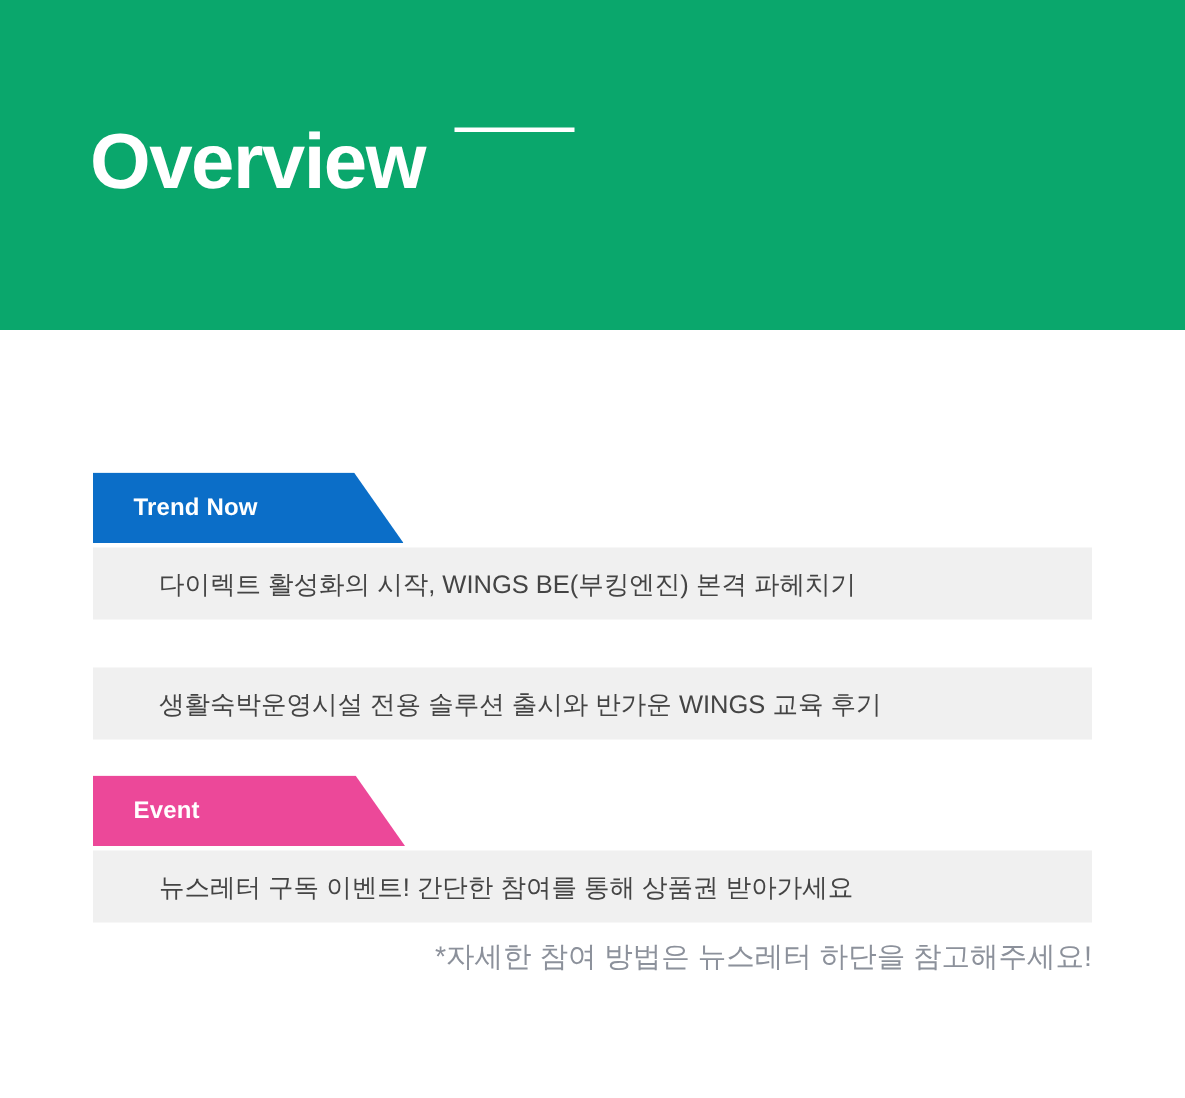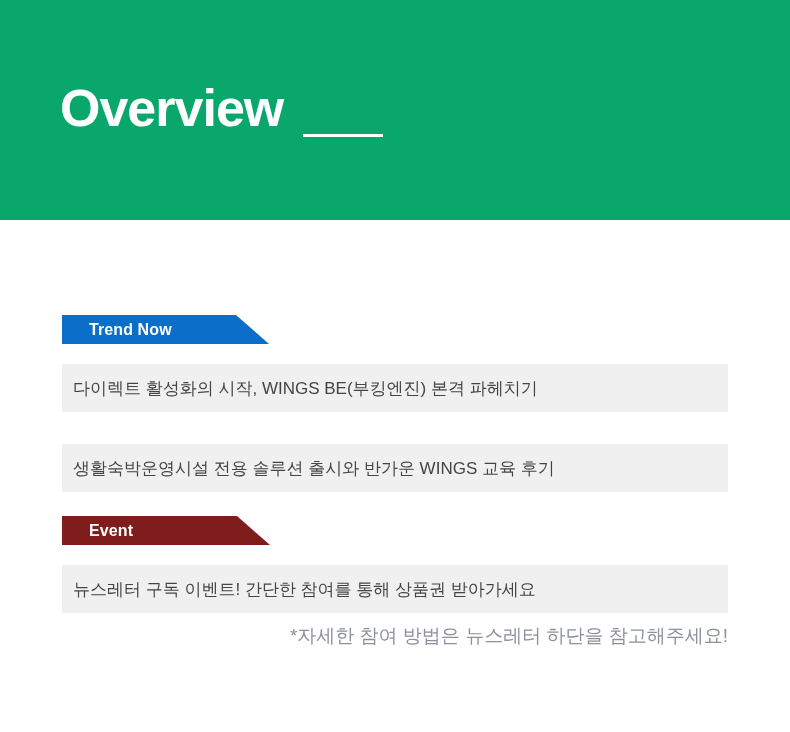--- a/index.html
+++ b/index.html
@@ -17,21 +17,21 @@
   }
   
   .header {
     width: 790px;
     height: 220px;
     background: #0AA76C;
     padding: 82px 0 0 60px;
   }
   .title-row {
     display: flex;
-    align-items: flex-end;
+    align-items: flex-start;
   }
   .page-title {
     color: #ffffff;
     font-size: 52px;
     font-weight: 700;
     line-height: 1.0;
     letter-spacing: -1px;
   }
   .title-underline {
     width: 80px;
@@ -42,40 +42,40 @@
   }
   
   .content {
     margin: 95px 62px 0 62px; 
     width: 666px;
   }
   .section { margin-top: 0; }
   .section + .section { margin-top: 32px; }
   .section.s3 { margin-top: 24px; }
   .ribbon {
-    height: 29px;
+    height: 47px;
     display: flex;
     align-items: center;
     padding-left: 27px;
     clip-path: polygon(0 0, calc(100% - 33px) 0, 100% 100%, 0 100%);
     color: #ffffff;
     font-size: 16px;
     font-weight: 700;
     letter-spacing: 0.1px;
   }
   .ribbon.w1 { width: 207px; }
   .ribbon.w2 { width: 216px; }
   .ribbon.w3 { width: 208px; }
   .bar {
-    margin-top: 20px;
+    margin-top: 3px;
     height: 48px;
     background: #F0F0F0;
     display: flex;
     align-items: center;
-    padding-left: 11px;
+    padding-left: 44px;
     font-size: 17px;
     color: #444444;
     cursor: pointer;
   }
   .footnote {
     margin: 10px 62px 0 62px;
     width: 666px;
     text-align: right;
     font-size: 19px;
     color: #8C919B;
@@ -104,21 +104,21 @@
       </div>
     </div>
 
     <div class="section s2">
       <div class="bar">
         <span>생활숙박운영시설 전용 솔루션 출시와 반가운 WINGS 교육 후기</span>
       </div>
     </div>
 
     <div class="section s3">
-      <div class="ribbon w3" style="background-color: #7f1d1d;">
+      <div class="ribbon w3" style="background-color: #ec4899;">
         <span>Event</span>
       </div>
       <div class="bar">
         <span>뉴스레터 구독 이벤트! 간단한 참여를 통해 상품권 받아가세요</span>
       </div>
     </div>
 
   </div>
 
   <div class="footnote">*자세한 참여 방법은 뉴스레터 하단을 참고해주세요!</div>

